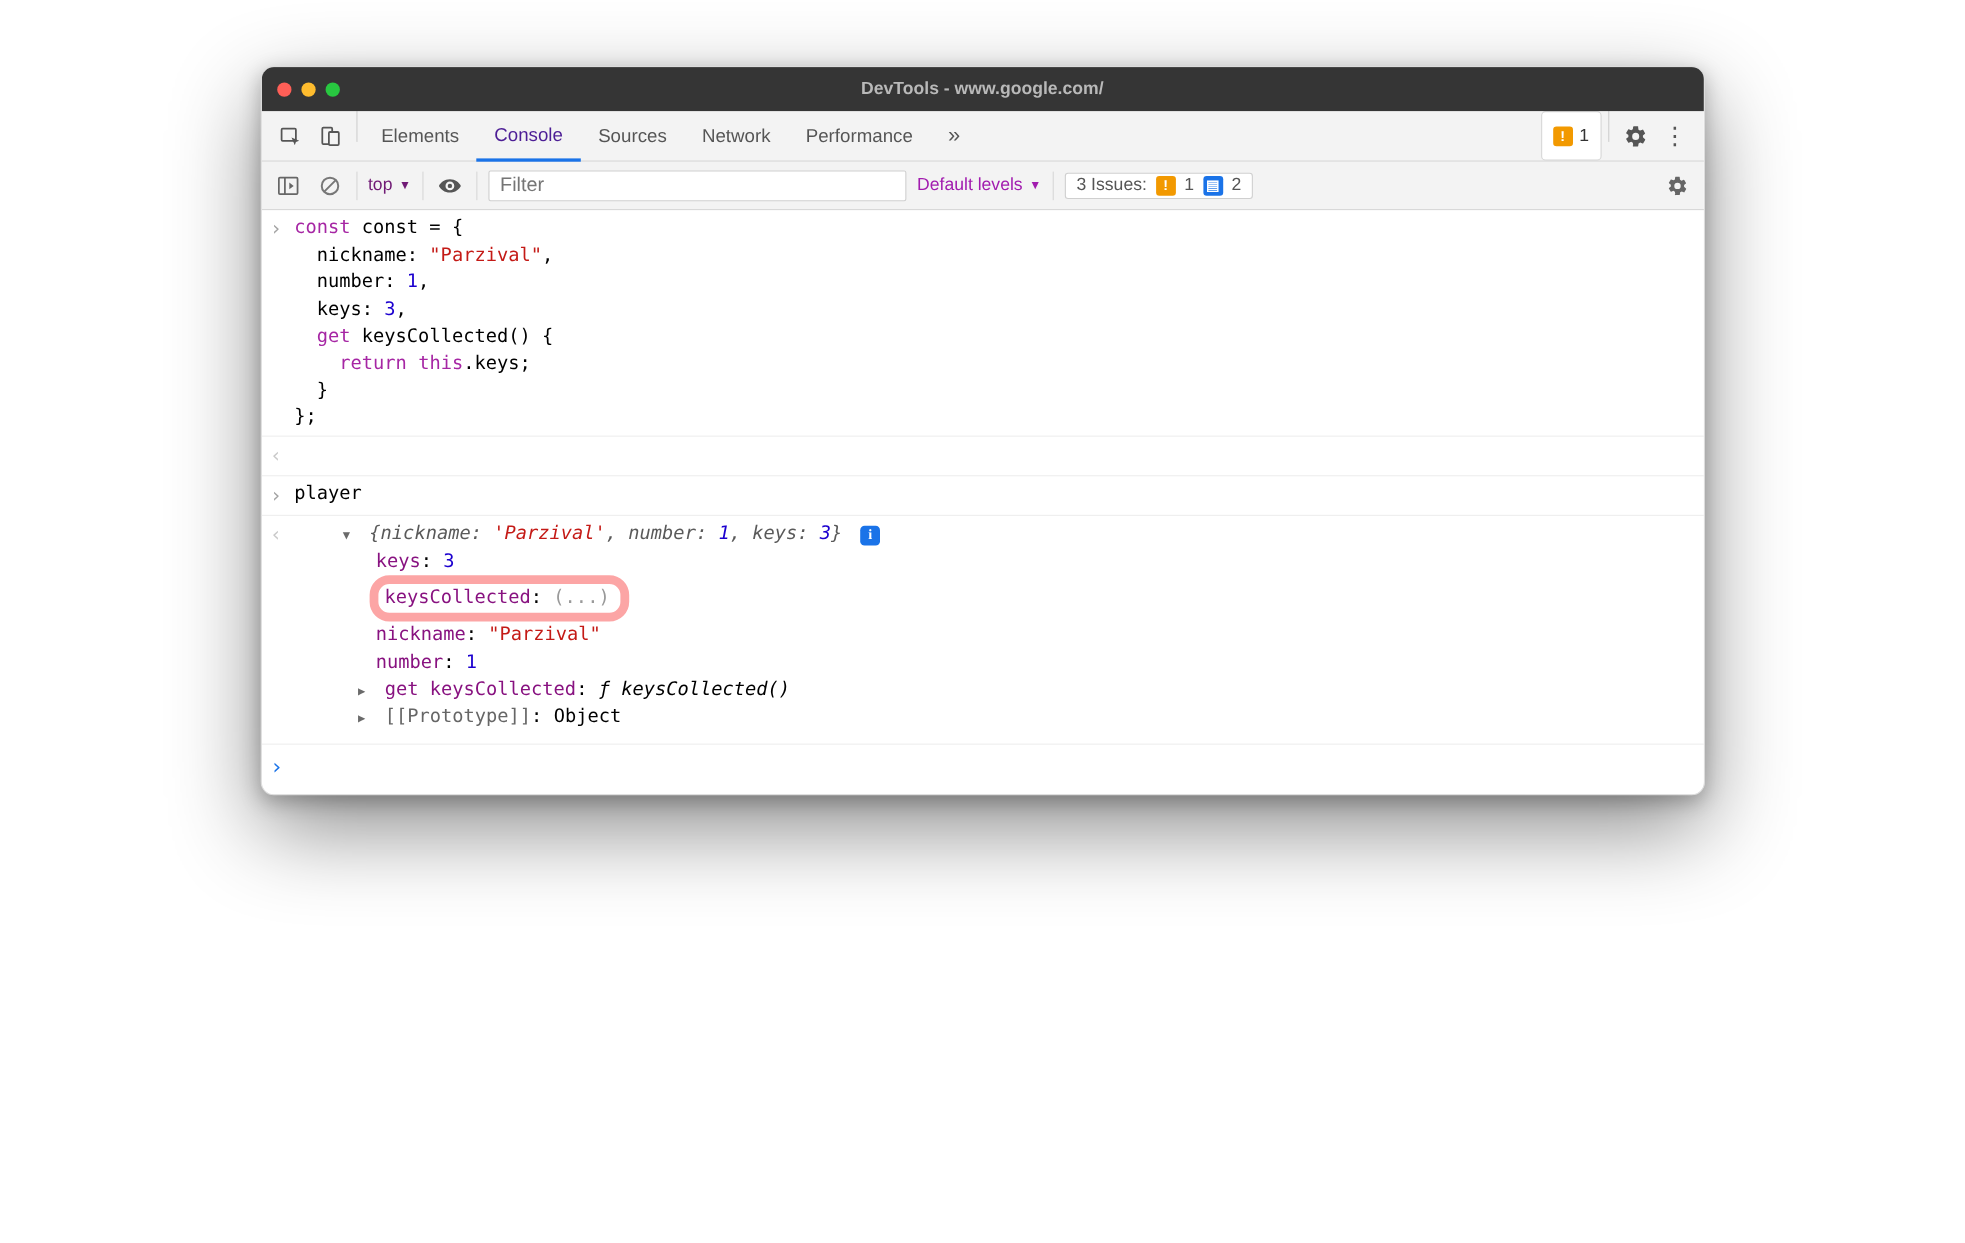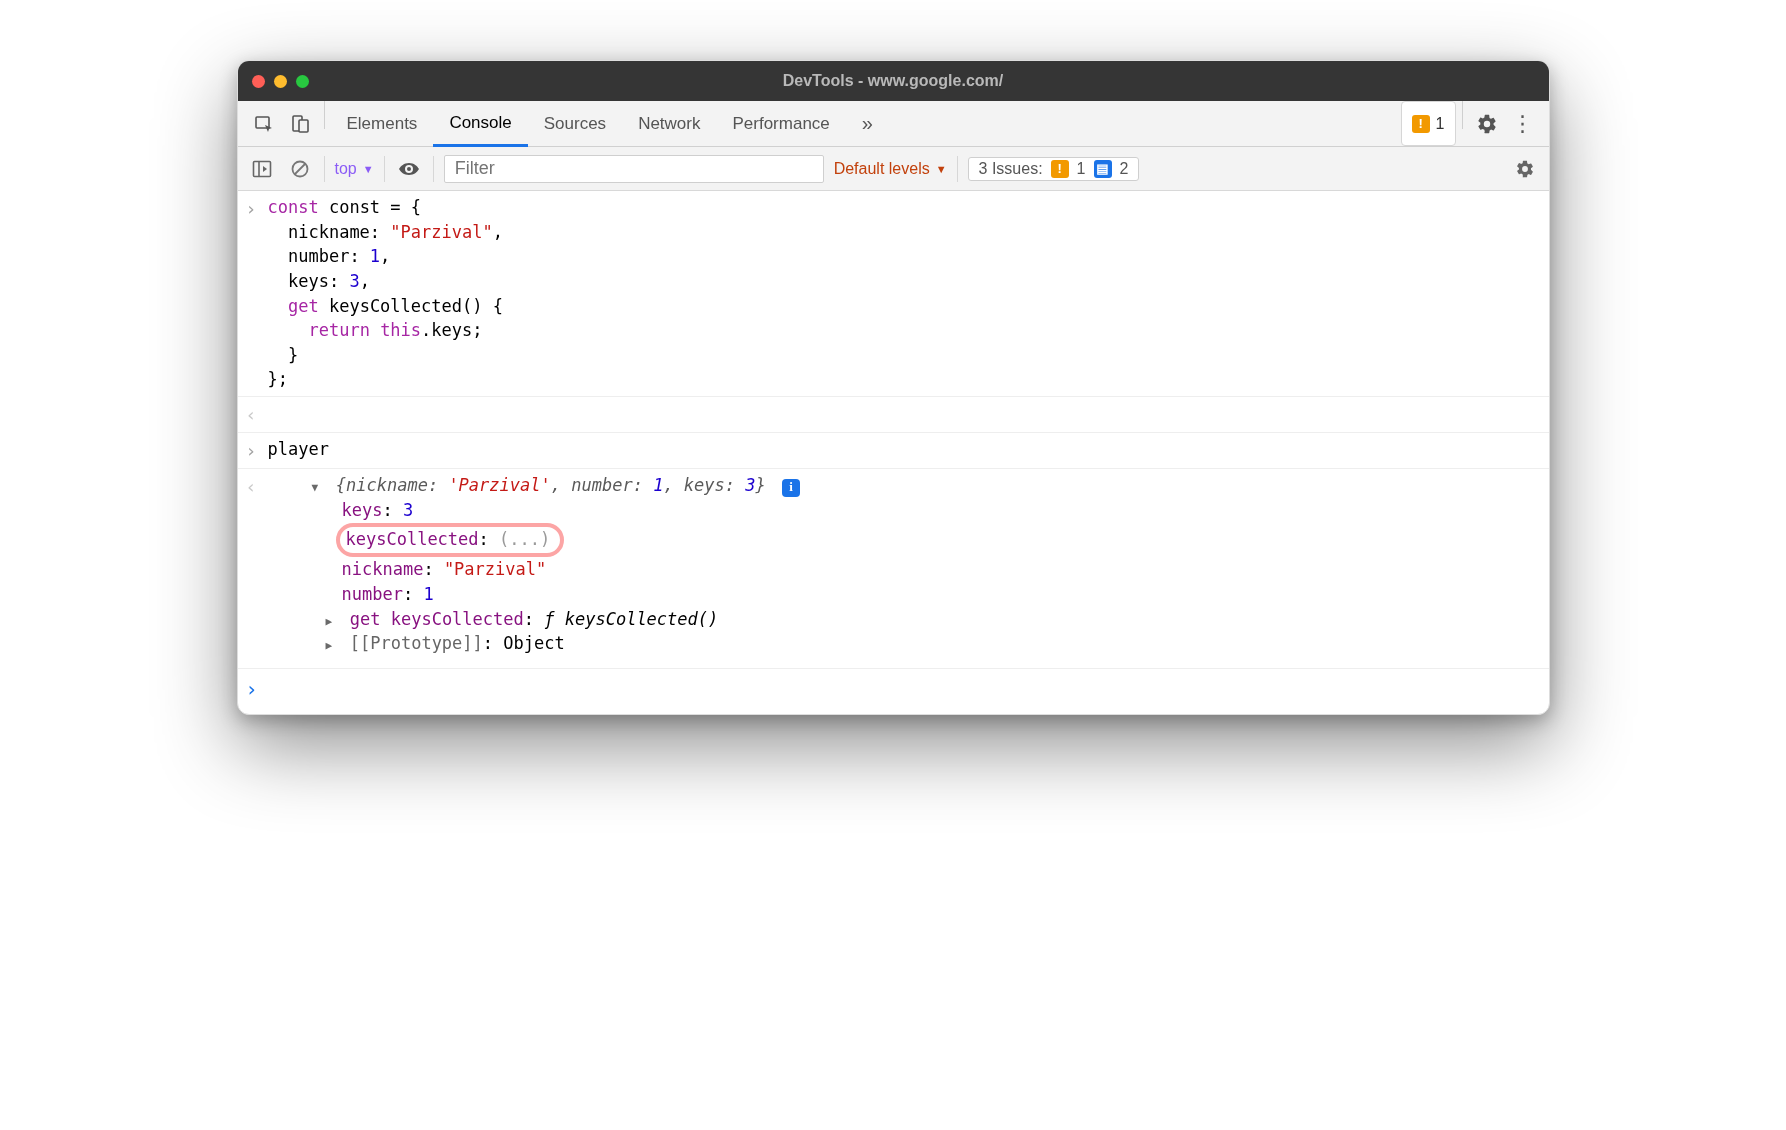--- a/index.html
+++ b/index.html
@@ -43,21 +43,21 @@
     border-bottom: 1px solid #d0d0d0;
     background: #f3f3f3;
     font-size: 17px;
     color: #5a5a5a;
     padding: 0 8px;
   }
   .toolbar .ic { width: 36px; display: flex; align-items: center; justify-content: center; color: #555; }
   .toolbar .sep { width: 1px; height: 28px; background: #cfcfcf; margin: 0 6px; }
   .tabs { display: flex; align-items: stretch; height: 100%; }
   .tab { padding: 0 16px; display: flex; align-items: center; cursor: pointer; color: #555; }
-  .tab.active { color: #000000; font-weight: 500; border-bottom: 3px solid #1a73e8; margin-bottom: -1px; }
+  .tab.active { color: #4c1d95; font-weight: 500; border-bottom: 3px solid #1a73e8; margin-bottom: -1px; }
   .spacer { flex: 1; }
   .badge {
     display: inline-flex; align-items: center; gap: 6px;
     background: #fff; border: 1px solid #d6d6d6; border-radius: 4px;
     padding: 2px 10px; font-size: 16px; color: #333;
   }
   .wbadge { width: 18px; height: 18px; border-radius: 3px; display:inline-flex;align-items:center;justify-content:center;font-size:13px;color:#fff;font-weight:700; }
   .wbadge.orange { background: #f29900; }
   .wbadge.blue { background: #1a73e8; }
 
@@ -68,26 +68,26 @@
     height: 44px;
     border-bottom: 1px solid #d8d8d8;
     background: #f3f3f3;
     font-size: 16px;
     color: #5a5a5a;
     padding: 0 10px;
     gap: 10px;
   }
   .iconbtn { width: 28px; height: 28px; display:flex;align-items:center;justify-content:center; color:#666; cursor:pointer; }
   .sep2 { width:1px; height:26px; background:#d7d7d7; }
-  .ctx { display:flex;align-items:center;gap:6px;color:#8b5cf6;cursor:pointer; }
+  .ctx { display:flex;align-items:center;gap:6px;color:#701a75;cursor:pointer; }
   .filter {
     flex: 0 0 380px; height: 28px; border:1px solid #cfcfcf; background:#fff;
     padding: 2px 10px; font-size: 18px; color:#333; border-radius:2px;
   }
-  .levels { display:flex;align-items:center;gap:6px;color:#c2410c;cursor:pointer; flex-shrink:0; }
+  .levels { display:flex;align-items:center;gap:6px;color:#a21caf;cursor:pointer; flex-shrink:0; }
   .issuesbox {
     display:flex;align-items:center;gap:8px;
     border:1px solid #cfcfcf; background:#fff; border-radius:3px;
     padding: 2px 10px; font-size:16px; color:#555; flex-shrink:0;
   }
 
   
   .console { font-family: Menlo, Consolas, monospace; font-size: 17px; line-height: 1.45; }
   .row { display:flex; align-items:flex-start; padding: 4px 10px 4px 8px; border-bottom:1px solid #eee; }
   .row.noborder { border-bottom: none; gap: 38px; }
@@ -109,21 +109,21 @@
     font-style:normal;font-family:Georgia,serif;font-size:13px;font-weight:700;margin-left:6px;
   }
 
   .expandrow { display:block; padding-left: 6px; }
   .caret { display:inline-block; width:14px; color:#6a6a6a; }
   .caret.down::before { content:"▼"; font-size:11px; }
   .caret.right::before { content:"▶"; font-size:11px; }
 
   .hl {
     display:inline-block;
-    border: 4px solid #fca5a5; border-radius: 18px;
+    border: 8px solid #fca5a5; border-radius: 18px;
     padding: 0 10px 2px 6px; margin-left:-6px;
   }
 
   .prompt {
     display:flex;align-items:center;padding:6px 10px 10px 8px;color:#1a73e8;
     border-top:1px solid #eee;
   }
   .prompt::before { content:"›"; font-size:20px; }
 
   svg { display:block; }

